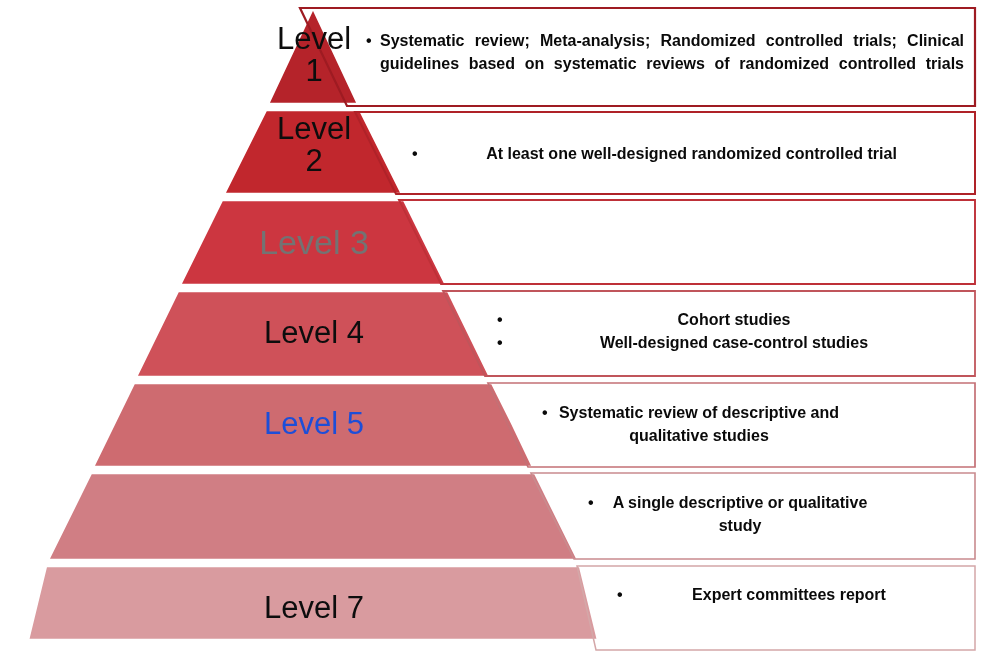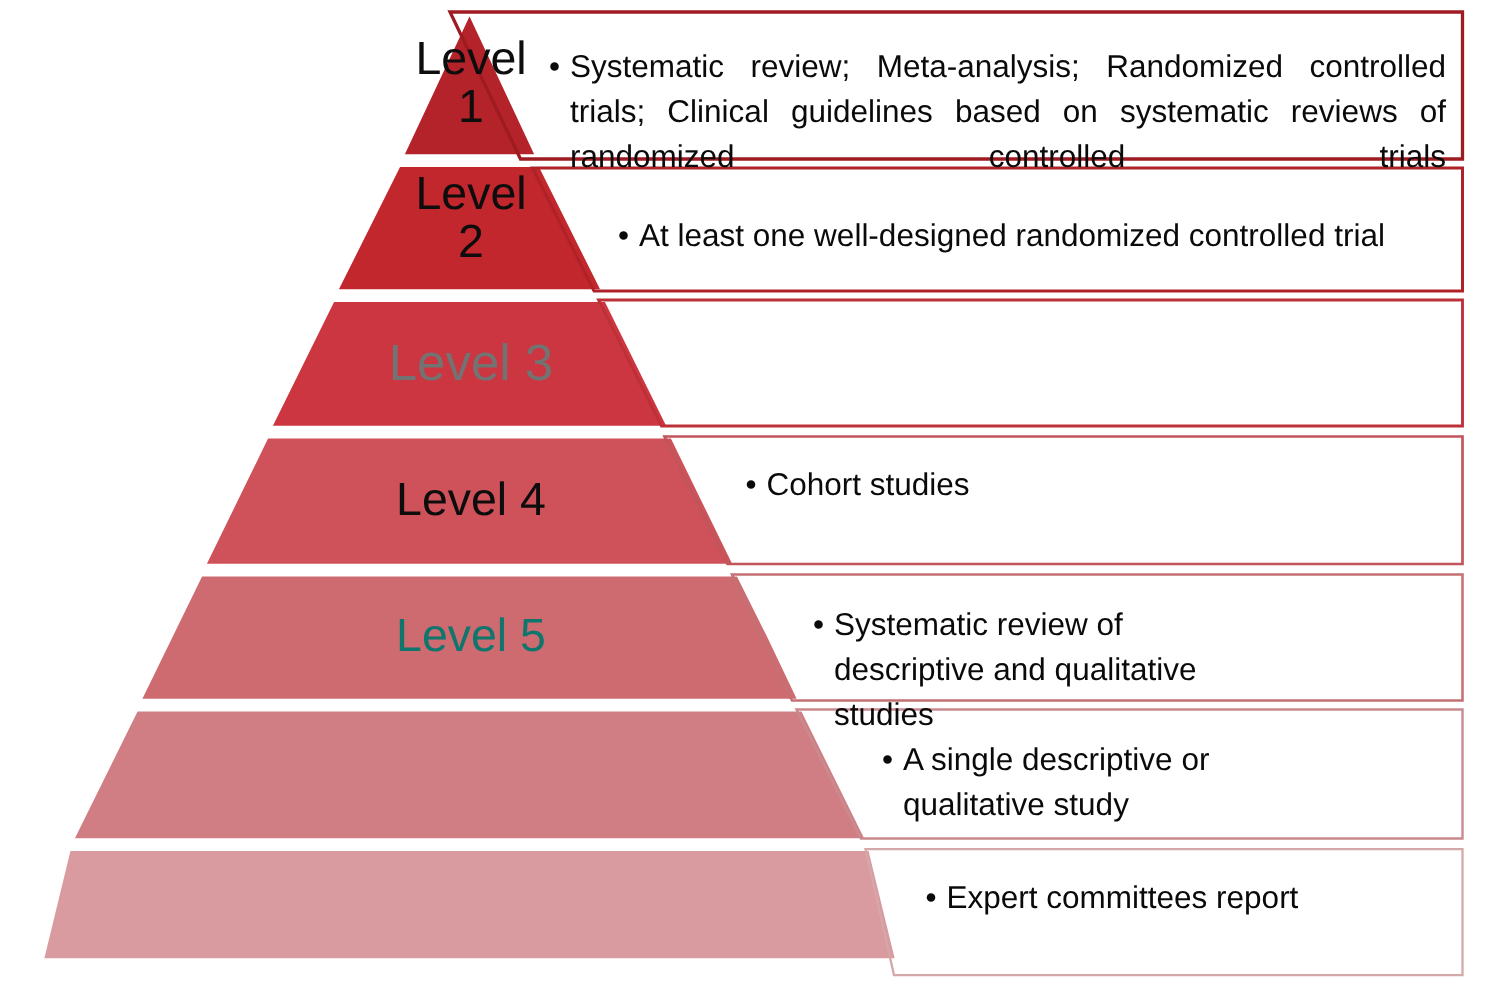--- a/index.html
+++ b/index.html
@@ -43,30 +43,31 @@
   }
 
   
   .callout {
     position: absolute;
     background: transparent;
   }
   .callout-text {
     position: absolute;
     font-family: "Liberation Sans", sans-serif;
-    font-weight: normal;
+    font-weight: bold;
     color: #0a0a0a;
-    font-size: 21px;
+    font-size: 16px;
     line-height: 1.42;
   }
   .callout-text .bullet-row {
     display: block;
     padding-left: 14px;
     position: relative;
     text-indent: 0;
+    text-align: center;
   }
   .callout-text .bullet-row::before {
     content: "\2022";
     position: absolute;
     left: 0;
     top: 0;
   }
   .justified > .bullet-row {
     text-align: justify;
   }
@@ -129,40 +130,42 @@
   <div class="level-label" style="left: 258px; top: 23px; width: 112px; font-size: 31px; color: rgb(13, 13, 13);">Level
 1</div>
 
   <div class="level-label" style="left: 258px; top: 113px; width: 112px; font-size: 31px; color: rgb(13, 13, 13);">Level
 2</div>
 
   <div class="level-label" style="left: 238px; top: 225px; width: 152px; font-size: 34px; color: #737373;">Level 3</div>
 
   <div class="level-label" style="left: 238px; top: 317px; width: 152px; font-size: 31px; color: rgb(13, 13, 13);">Level 4</div>
 
-  <div class="level-label" style="left: 238px; top: 408px; width: 152px; font-size: 31px; color: #0f766e;">Level 5</div>
+  <div class="level-label" style="left: 238px; top: 408px; width: 152px; font-size: 31px; color: #1d4ed8;">Level 5</div>
 
 
+  <div class="level-label" style="left: 238px; top: 592px; width: 152px; font-size: 31px; color: rgb(13, 13, 13);">Level 7</div>
 
   <div class="callout" style="left:366px; top:8px; width:600px; height:98px;">
     <div class="callout-text justified" style="left: 0px; top: 22px; width: 598px; text-align: justify; color: rgb(10, 10, 10);">
       <span class="bullet-row">Systematic review; Meta-analysis; Randomized controlled trials; Clinical guidelines based on systematic reviews of randomized controlled trials</span>
     </div>
   </div>
 
   <div class="callout" style="left:412px; top:112px; width:560px; height:82px;">
     <div class="callout-text" style="left: 0px; top: 31px; width: 545px; color: rgb(10, 10, 10);">
       <span class="bullet-row">At least one well-designed randomized controlled trial</span>
     </div>
   </div>
 
 
   <div class="callout" style="left:497px; top:291px; width:478px; height:85px;">
     <div class="callout-text" style="left: 0px; top: 18px; width: 460px; color: rgb(10, 10, 10);">
       <span class="bullet-row">Cohort studies</span>
+      <span class="bullet-row">Well-designed case-control studies</span>
     </div>
   </div>
 
   <div class="callout" style="left:530px; top:383px; width:445px; height:84px;">
     <div class="callout-text" style="left: 12px; top: 19px; width: 300px; color: rgb(10, 10, 10);">
       <span class="bullet-row">Systematic review of descriptive and qualitative studies</span>
     </div>
   </div>
 
   <div class="callout" style="left:588px; top:473px; width:387px; height:86px;">

